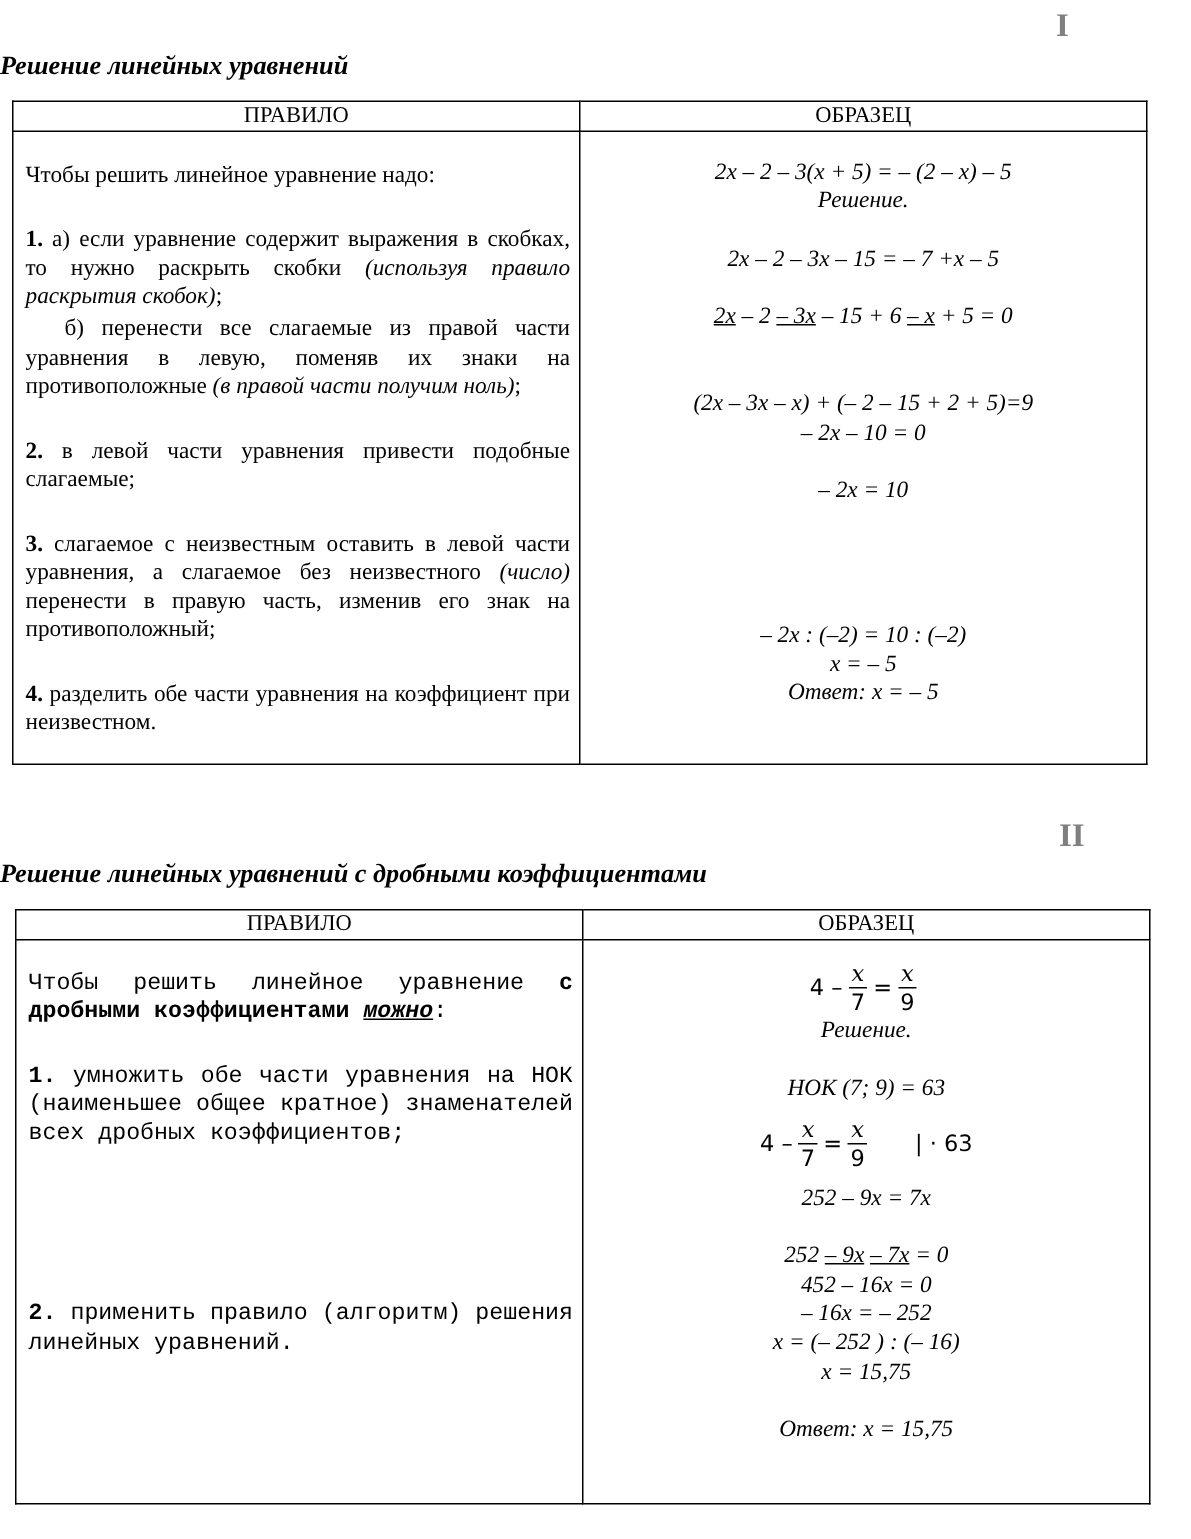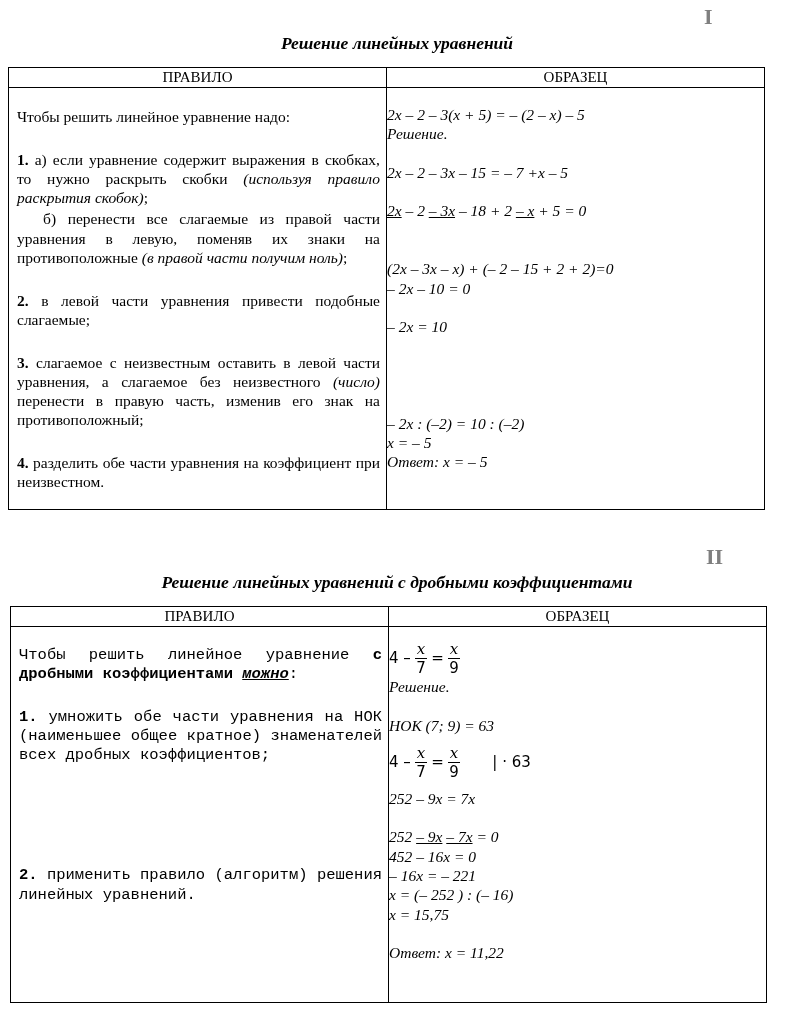--- a/index.html
+++ b/index.html
@@ -7,38 +7,38 @@
     width: 794px; height: 1026px; position: relative; overflow: hidden;
     font-family: "Liberation Serif", "DejaVu Serif", serif;
     color: #000;
     font-size: 15.5px;
   }
   .roman {
     position: absolute; font-weight: bold; color: #7f7f7f;
     font-family: "Liberation Serif", serif; font-size: 22px;
   }
   .title {
-    position: absolute; left: 0; width: 794px; text-align: center;
+    position: absolute; left: 0; width: 794px; 
     font-style: italic; font-weight: bold; font-size: 17.5px;
     font-family: "Liberation Serif", serif;
   }
   table.tbl {
     position: absolute; border-collapse: collapse; table-layout: fixed;
   }
   table.tbl td, table.tbl th {
     border: 1.5px solid #000; vertical-align: top; padding: 0;
   }
   table.tbl th {
     font-weight: normal; height: 19px; font-size: 15px;
     line-height: 19px;
   }
   .rule { padding: 17px 4px 0 6px; text-align: justify; line-height: 19.3px; }
   .rule p { margin: 2px; }
   .rule .gap { height: 19.3px; }
-  .sample { font-style: italic; line-height: 19.3px; padding-top: 17px; }
+  .sample { text-align: center; font-style: italic; line-height: 19.3px; padding-top: 17px; }
   .sample .ln { display: block; white-space: nowrap; }
   .sample .gap { height: 19.3px; }
   .u { text-decoration: underline; }
   .frac-eq {
     display: inline-flex; align-items: center; font-style: normal;
     font-family: "DejaVu Sans", sans-serif; font-size: 15px;
   }
   .frac { display: inline-flex; flex-direction: column; align-items: center; margin: 0 4px; }
   .frac .num { font-family: "DejaVu Serif", serif; font-style: italic; line-height: 17px; padding: 0 2px; border-bottom: 1px solid #000; }
   .frac .den { line-height: 18px; }
@@ -75,24 +75,24 @@
         <p><b>4.</b><span> разделить обе части уравнения на коэффициент при неизвестном.</span></p>
       </div>
     </td>
     <td>
       <div class="sample">
         <span class="ln">2x – 2 – 3(x + 5) = – (2 – x) – 5</span>
         <span class="ln">Решение.</span>
         <div class="gap"></div>
         <span class="ln">2x – 2 – 3x – 15 = – 7 +x – 5</span>
         <div class="gap"></div>
-        <span class="ln"><span class="u">2x</span><span> – 2 </span><span class="u">– 3x</span><span> – 18 + 2 </span><span class="u">– x</span><span> + 5 = 0</span></span>
+        <span class="ln"><span class="u">2x</span><span> – 2 </span><span class="u">– 3x</span><span> – 15 + 6 </span><span class="u">– x</span><span> + 5 = 0</span></span>
         <div class="gap"></div>
         <div class="gap"></div>
-        <span class="ln">(2x – 3x – x) + (– 2 – 15 + 2 + 2)=0</span>
+        <span class="ln">(2x – 3x – x) + (– 2 – 15 + 2 + 5)=9</span>
         <span class="ln">– 2x – 10 = 0</span>
         <div class="gap"></div>
         <span class="ln">– 2x = 10</span>
         <div class="gap"></div>
         <div class="gap"></div>
         <div class="gap"></div>
         <div class="gap"></div>
         <span class="ln">– 2x : (–2) = 10 : (–2)</span>
         <span class="ln">x = – 5</span>
         <span class="ln">Ответ: x = – 5</span>
@@ -162,22 +162,22 @@
                   <span class="den">9</span>
                 </span>
             <span style="margin-left:28px">| · 63</span>
           </span>
         </span>
         <div class="gap" style="height:8px"></div>
         <span class="ln">252 – 9x = 7x</span>
         <div class="gap"></div>
         <span class="ln"><span>252 </span><span class="u">– 9x</span><span> </span><span class="u">– 7x</span><span> = 0</span></span>
         <span class="ln">452 – 16x = 0</span>
-        <span class="ln">– 16x = – 221</span>
+        <span class="ln">– 16x = – 252</span>
         <span class="ln">x = (– 252 ) : (– 16)</span>
         <span class="ln">x = 15,75</span>
         <div class="gap"></div>
-        <span class="ln">Ответ: x = 11,22</span>
+        <span class="ln">Ответ: x = 15,75</span>
       </div>
     </td>
   </tr>
 </tbody>
   </table>
 
 </body></html>

